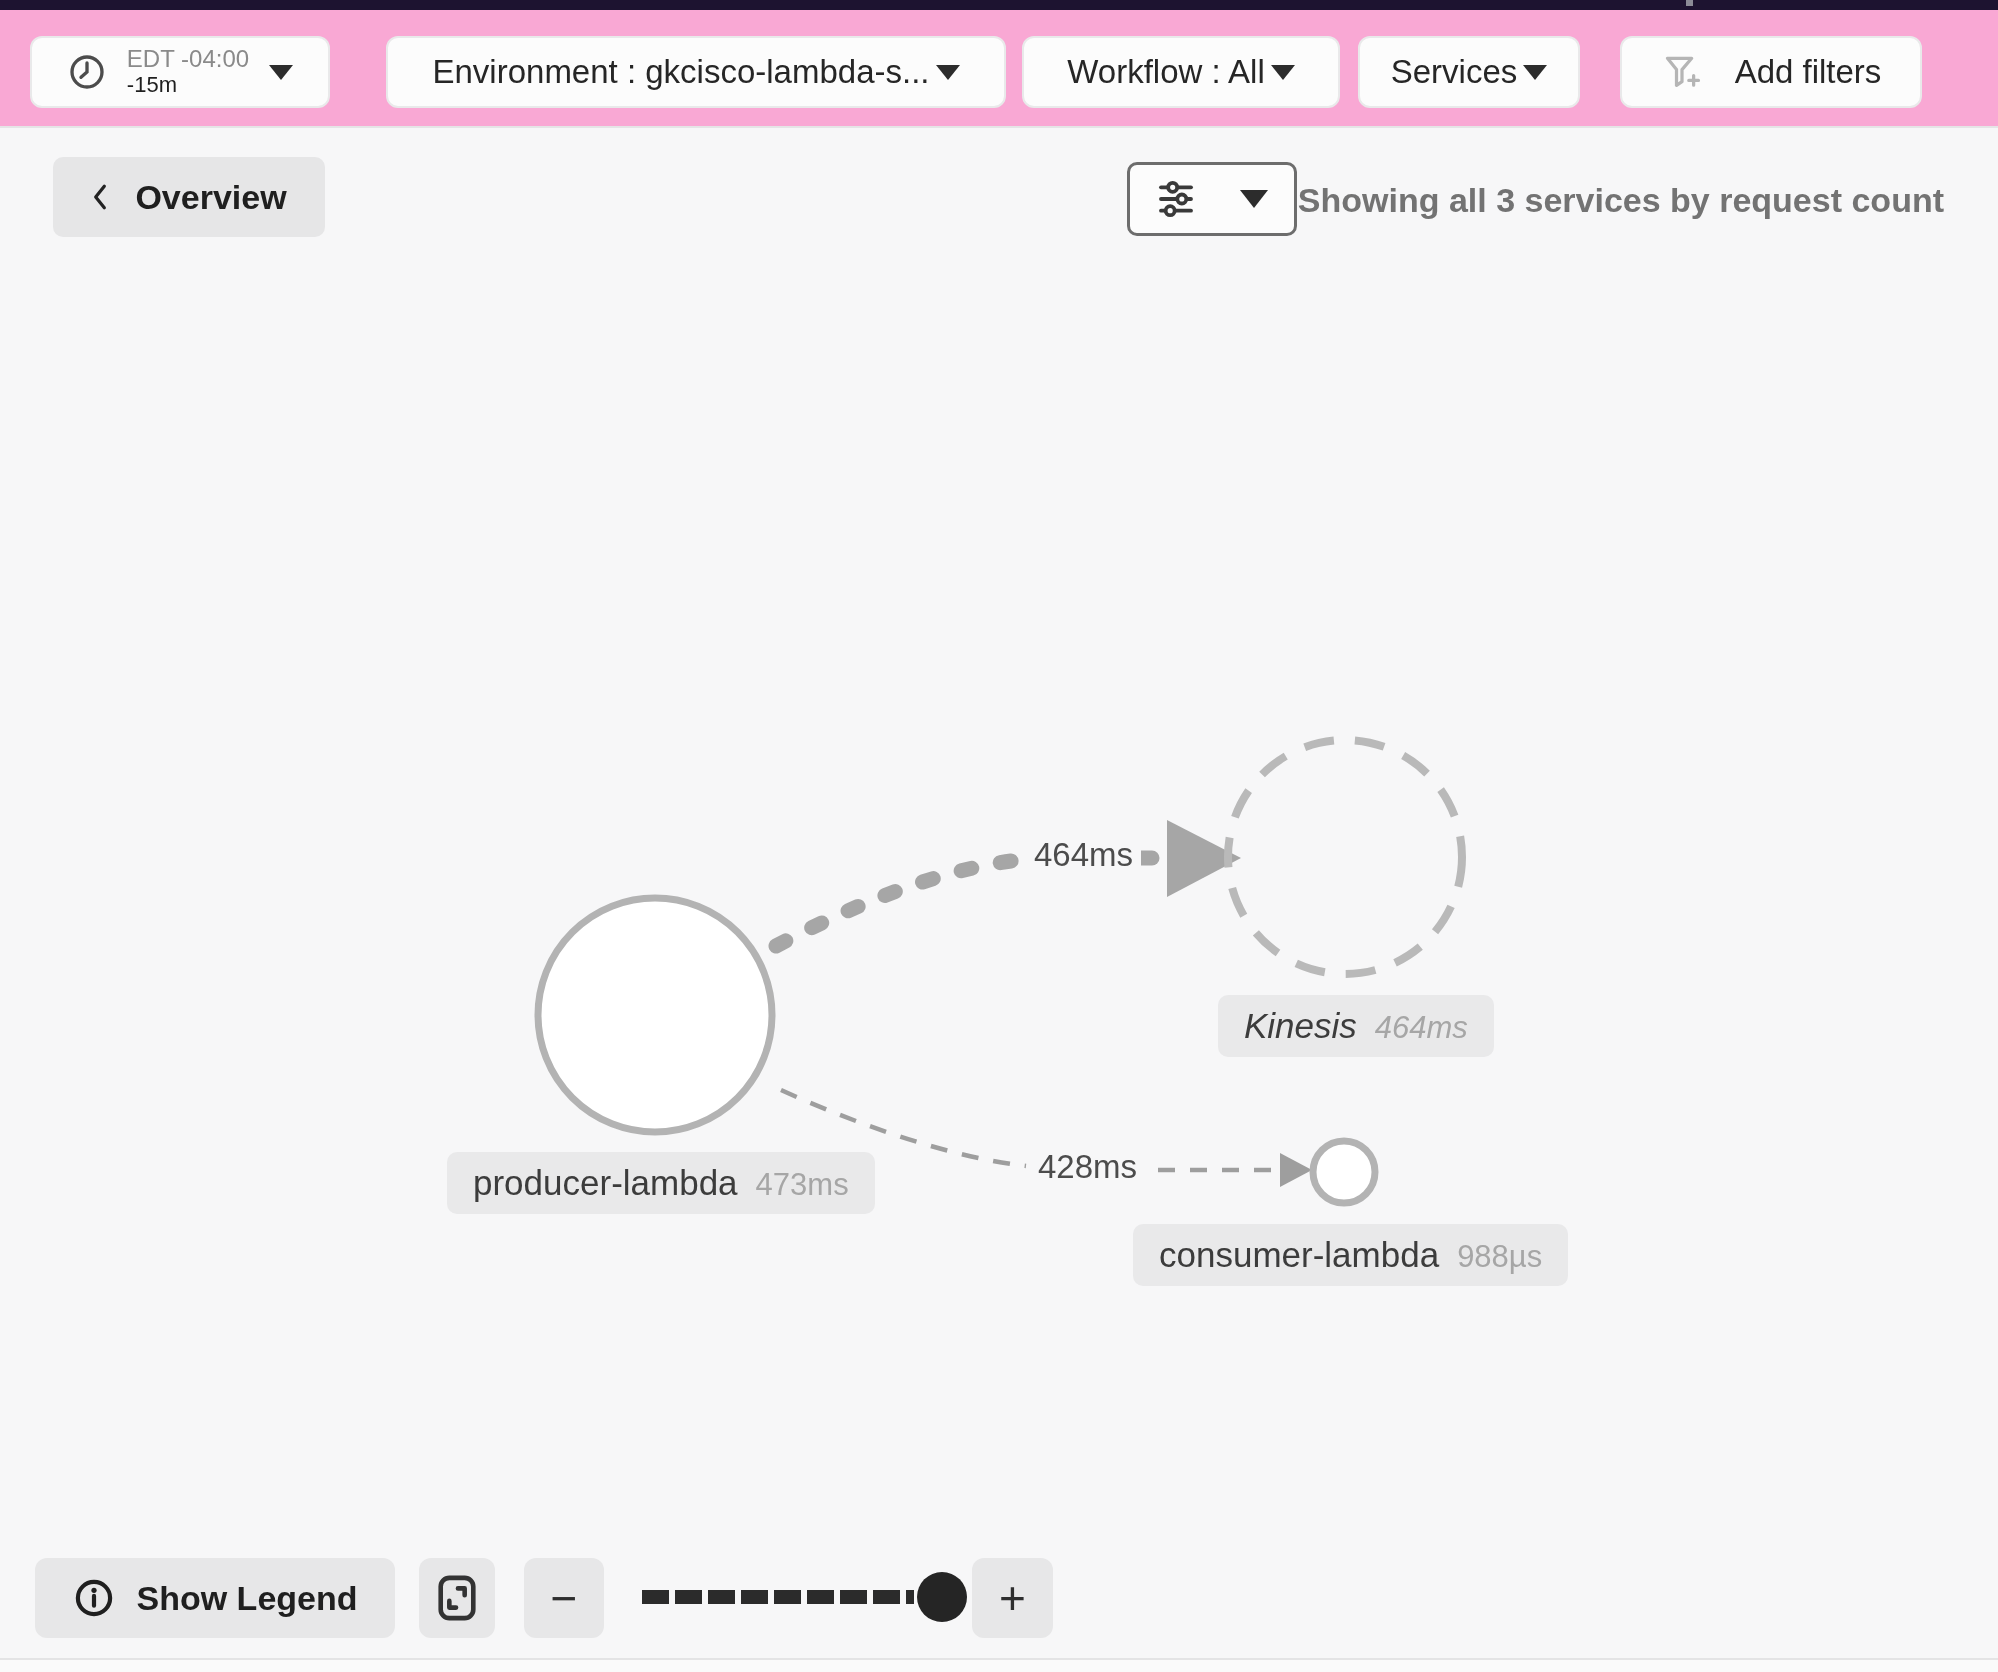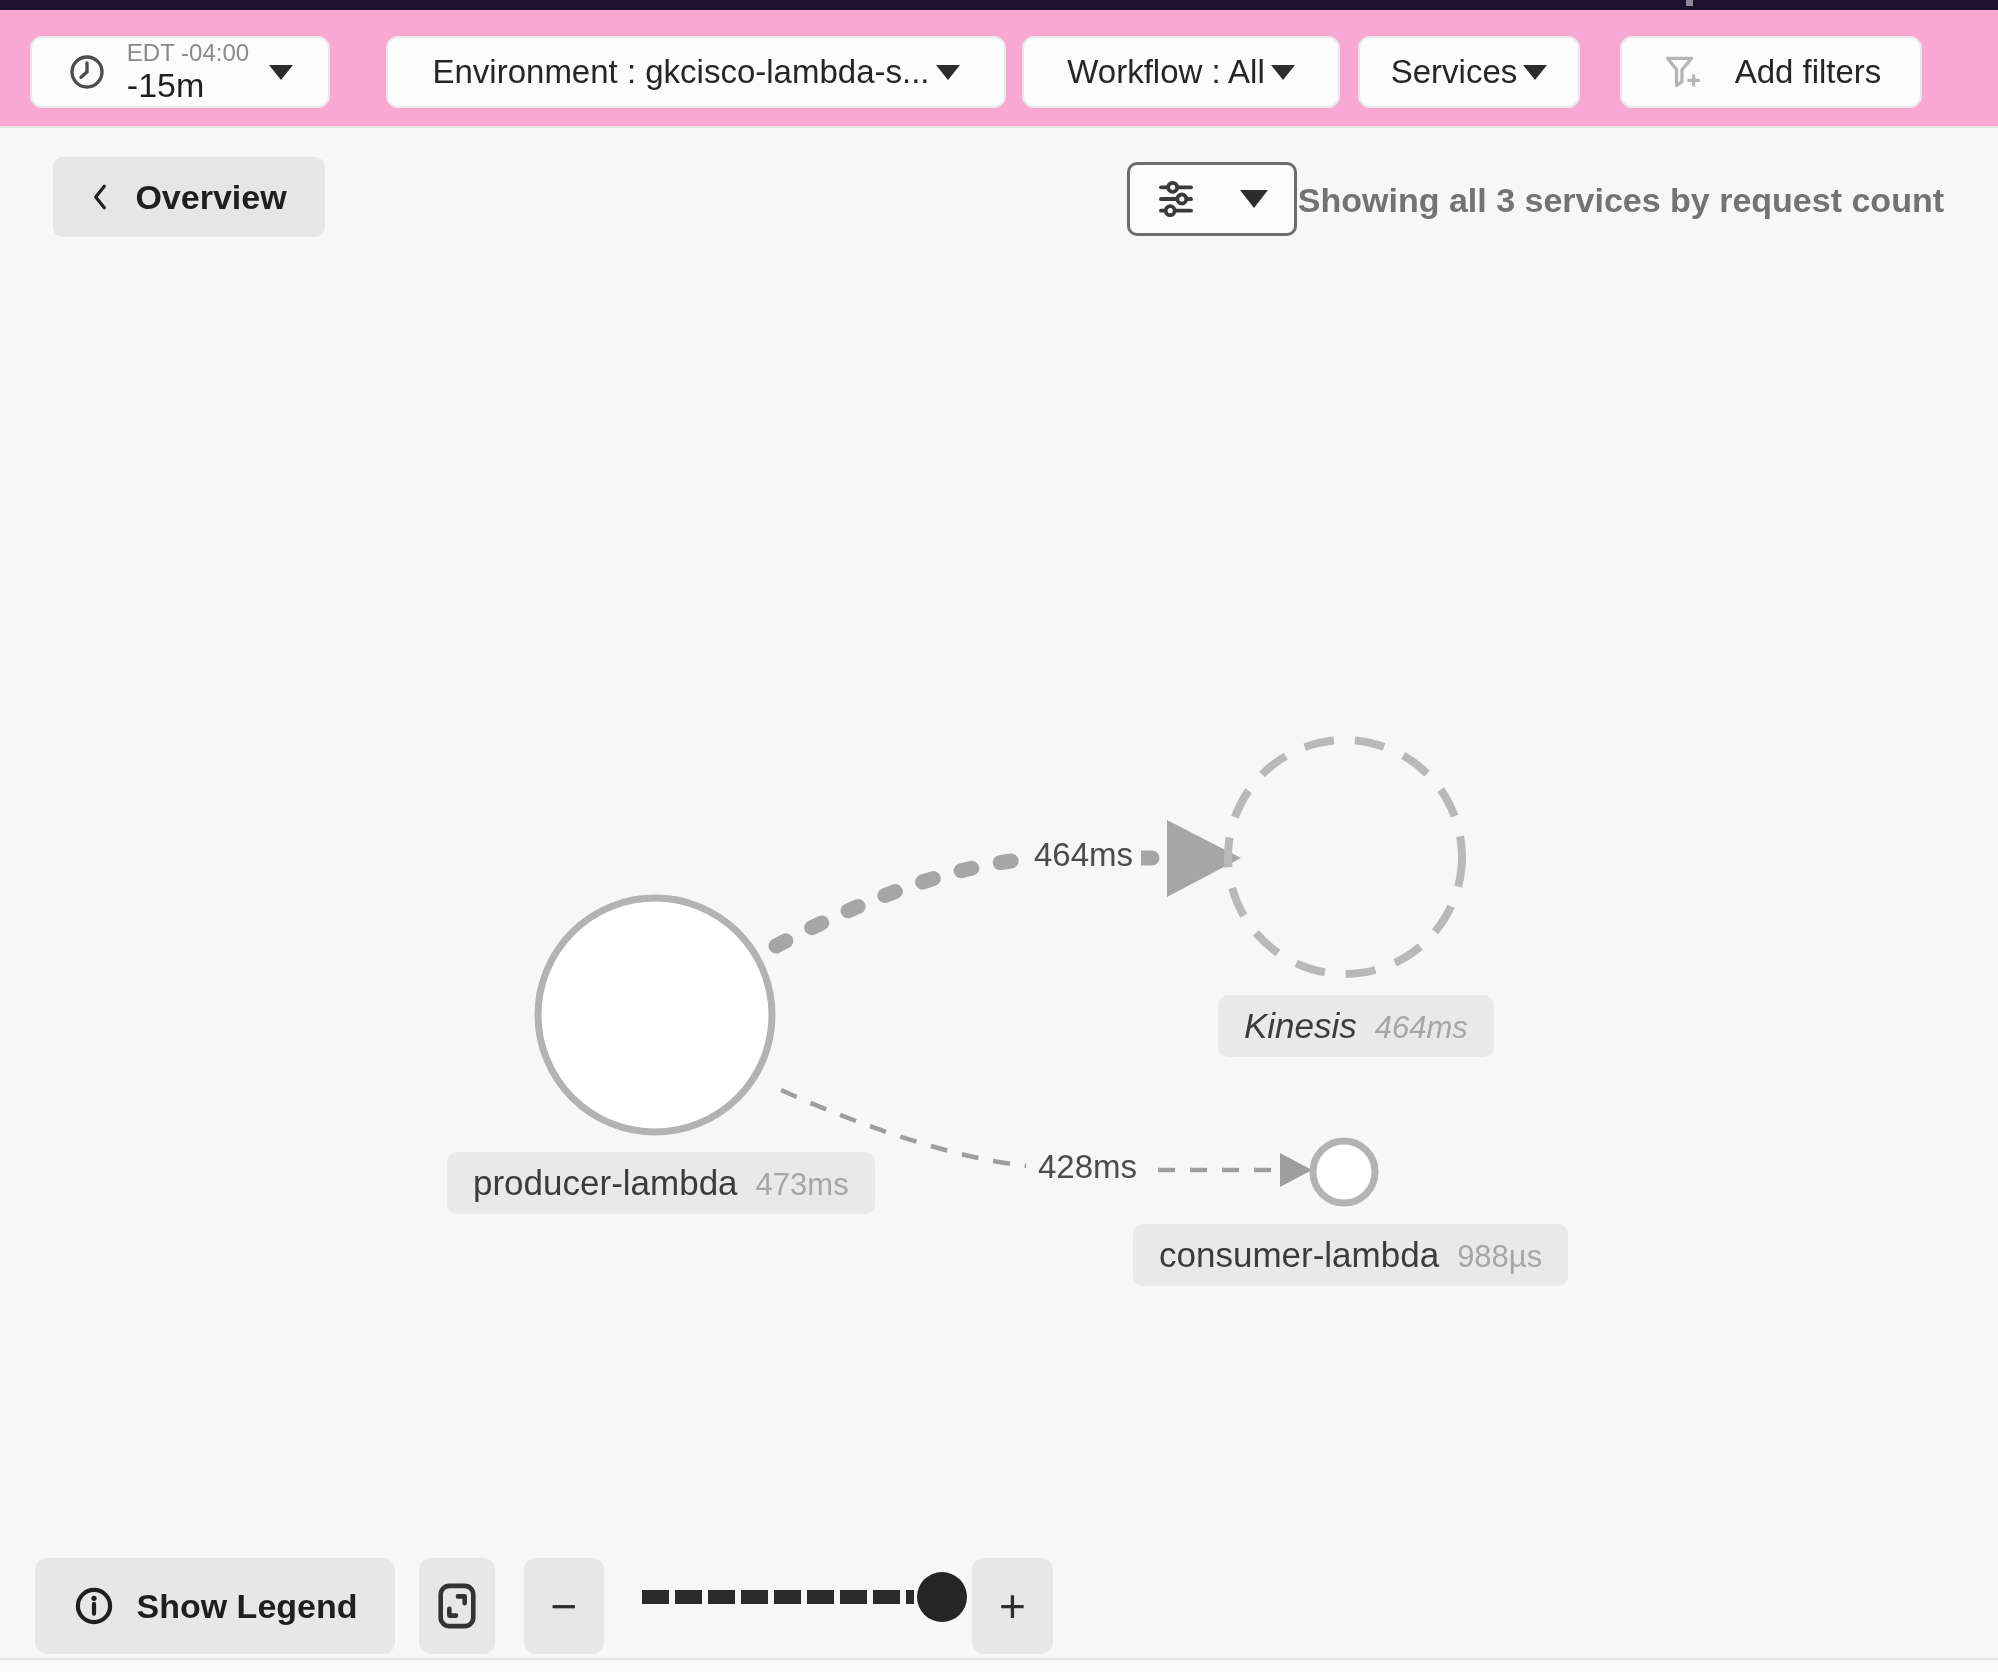--- a/index.html
+++ b/index.html
@@ -21,21 +21,21 @@
     display:flex;align-items:center;justify-content:center;gap:6px;
     font-size:33px;color:#262626;font-weight:500;cursor:pointer;
   }
   .tb-time{left:30px;width:300px;gap:20px;}
   .tb-env{left:386px;width:620px;}
   .tb-workflow{left:1022px;width:318px;}
   .tb-services{left:1358px;width:222px;}
   .tb-filters{left:1620px;width:302px;gap:32px;align-items:center;}
   .time-col{display:flex;flex-direction:column;align-items:flex-start;line-height:1.12;}
   .time-zone{font-size:24px;color:#8a8a8a;font-weight:400;}
-  .time-range{font-size:34px;color:#1f1f1f;font-weight:500;}
+  .time-range{font-size:22px;color:#1f1f1f;font-weight:500;}
   .caret{width:0;height:0;border-left:12px solid transparent;border-right:12px solid transparent;border-top:15px solid #2c2c2c;}
   .caret-lg{border-left-width:14px;border-right-width:14px;border-top-width:18px;}
 
   
   .overview-btn{
     position:absolute;left:53px;top:157px;width:272px;height:80px;
     background:#e6e6e7;border:none;border-radius:10px;
     display:flex;align-items:center;justify-content:center;gap:26px;
     font-size:34px;font-weight:700;color:#1f1f1f;cursor:pointer;font-family:inherit;
   }
@@ -59,21 +59,21 @@
   .pill .name{font-size:35px;color:#3c3c3c;font-weight:500;text-align:right;}
   .pill .metric{font-size:31px;color:#a6a6a6;font-weight:400;}
   .pill-kinesis .name,.pill-kinesis .metric{font-style:italic;}
   .edge-label{
     position:absolute;font-size:33px;font-weight:500;color:#4c4c4c;
     background:#f7f7f8;padding:0 8px;white-space:nowrap;cursor:pointer;
   }
 
   
   .foot-btn{
-    position:absolute;top:1558px;height:96px;background:#e7e7e8;border:none;border-radius:12px;
+    position:absolute;top:1558px;height:80px;background:#e7e7e8;border:none;border-radius:12px;
     display:flex;align-items:center;justify-content:center;cursor:pointer;font-family:inherit;
   }
   .legend-btn{left:35px;width:360px;gap:22px;font-size:34px;font-weight:700;color:#1f1f1f;}
   .fit-btn{left:419px;width:76px;}
   .minus-btn{left:524px;width:80px;font-size:46px;font-weight:400;color:#2e2e2e;}
   .plus-btn{left:972px;width:81px;font-size:46px;font-weight:400;color:#2e2e2e;}
   .zoom-slider{position:absolute;left:620px;top:1557px;cursor:pointer;}
 
   .bottom-line{position:absolute;left:0;right:0;top:1658px;height:2px;background:#e4e4e5;}
   .bottom-area{position:absolute;left:0;right:0;top:1660px;bottom:0;background:#fafafa;}

